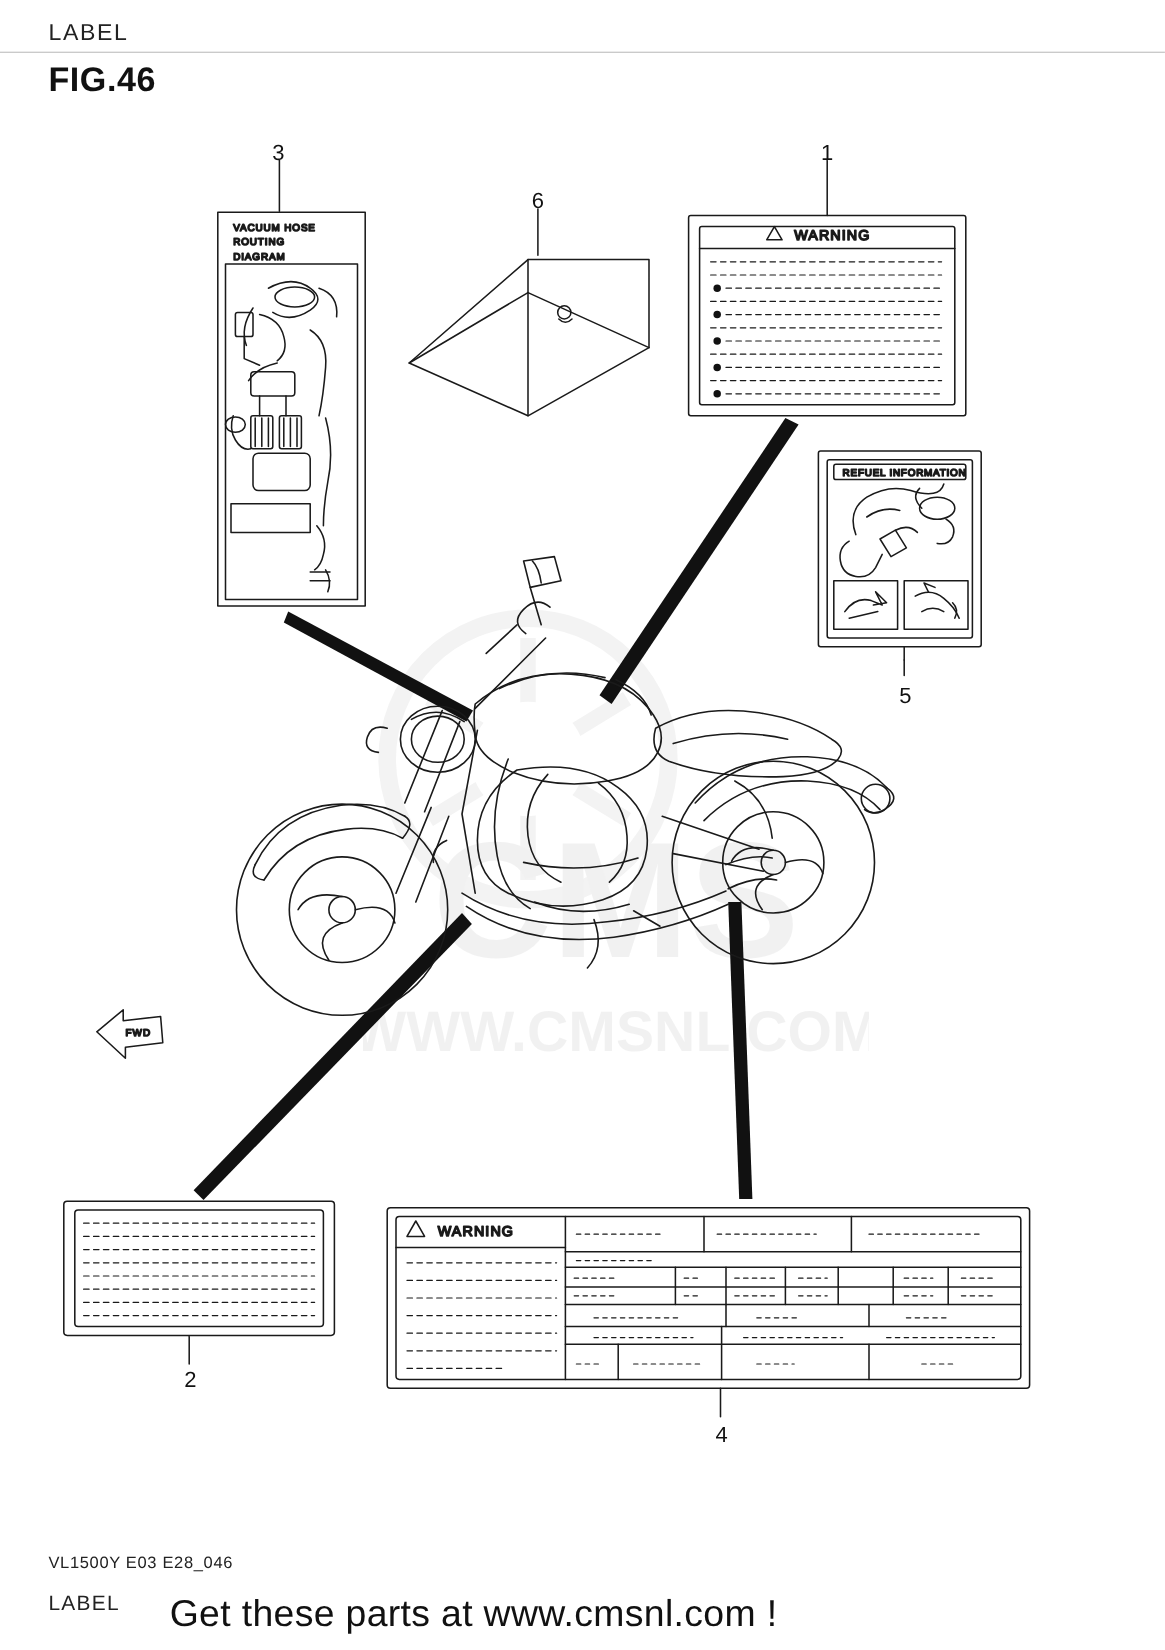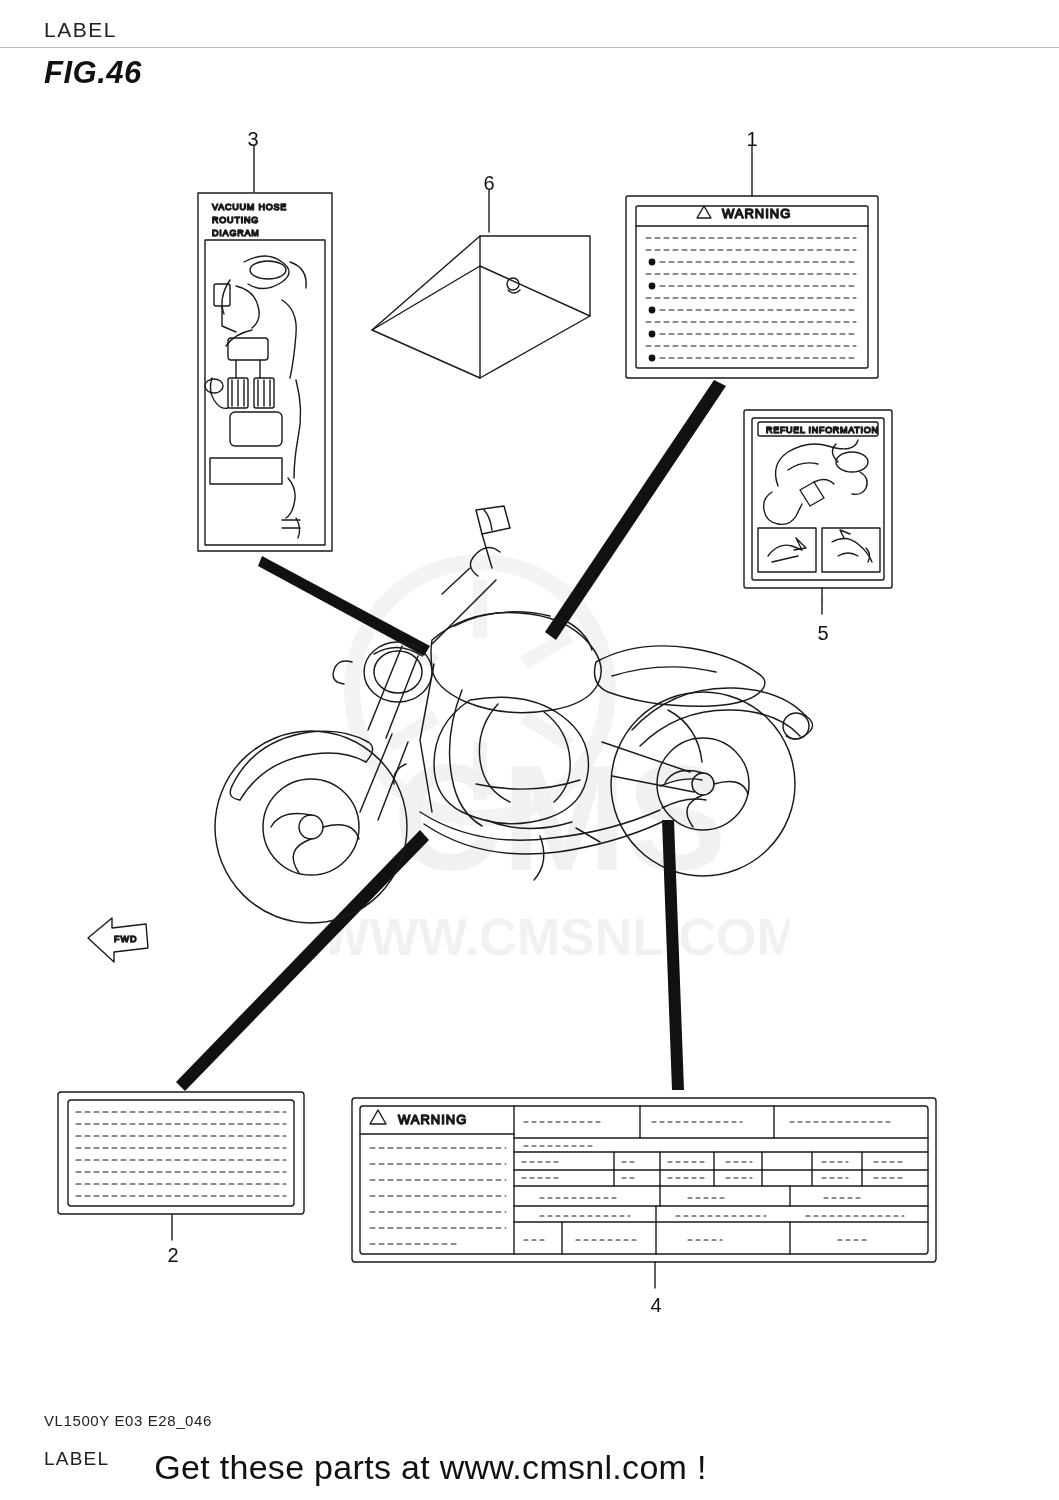--- a/index.html
+++ b/index.html
@@ -38,21 +38,20 @@
     background: #bdbdbd;
   }
   .fig-title {
     position: absolute;
     left: 44px;
     top: 55px;
     font-size: 31px;
     font-weight: bold;
     letter-spacing: 0.5px;
     color: #111;
-    font-style: italic;
   }
 
   
   .foot-code {
     position: absolute;
     left: 44px;
     top: 1412px;
     font-size: 15px;
     letter-spacing: 0.6px;
     color: #222;

